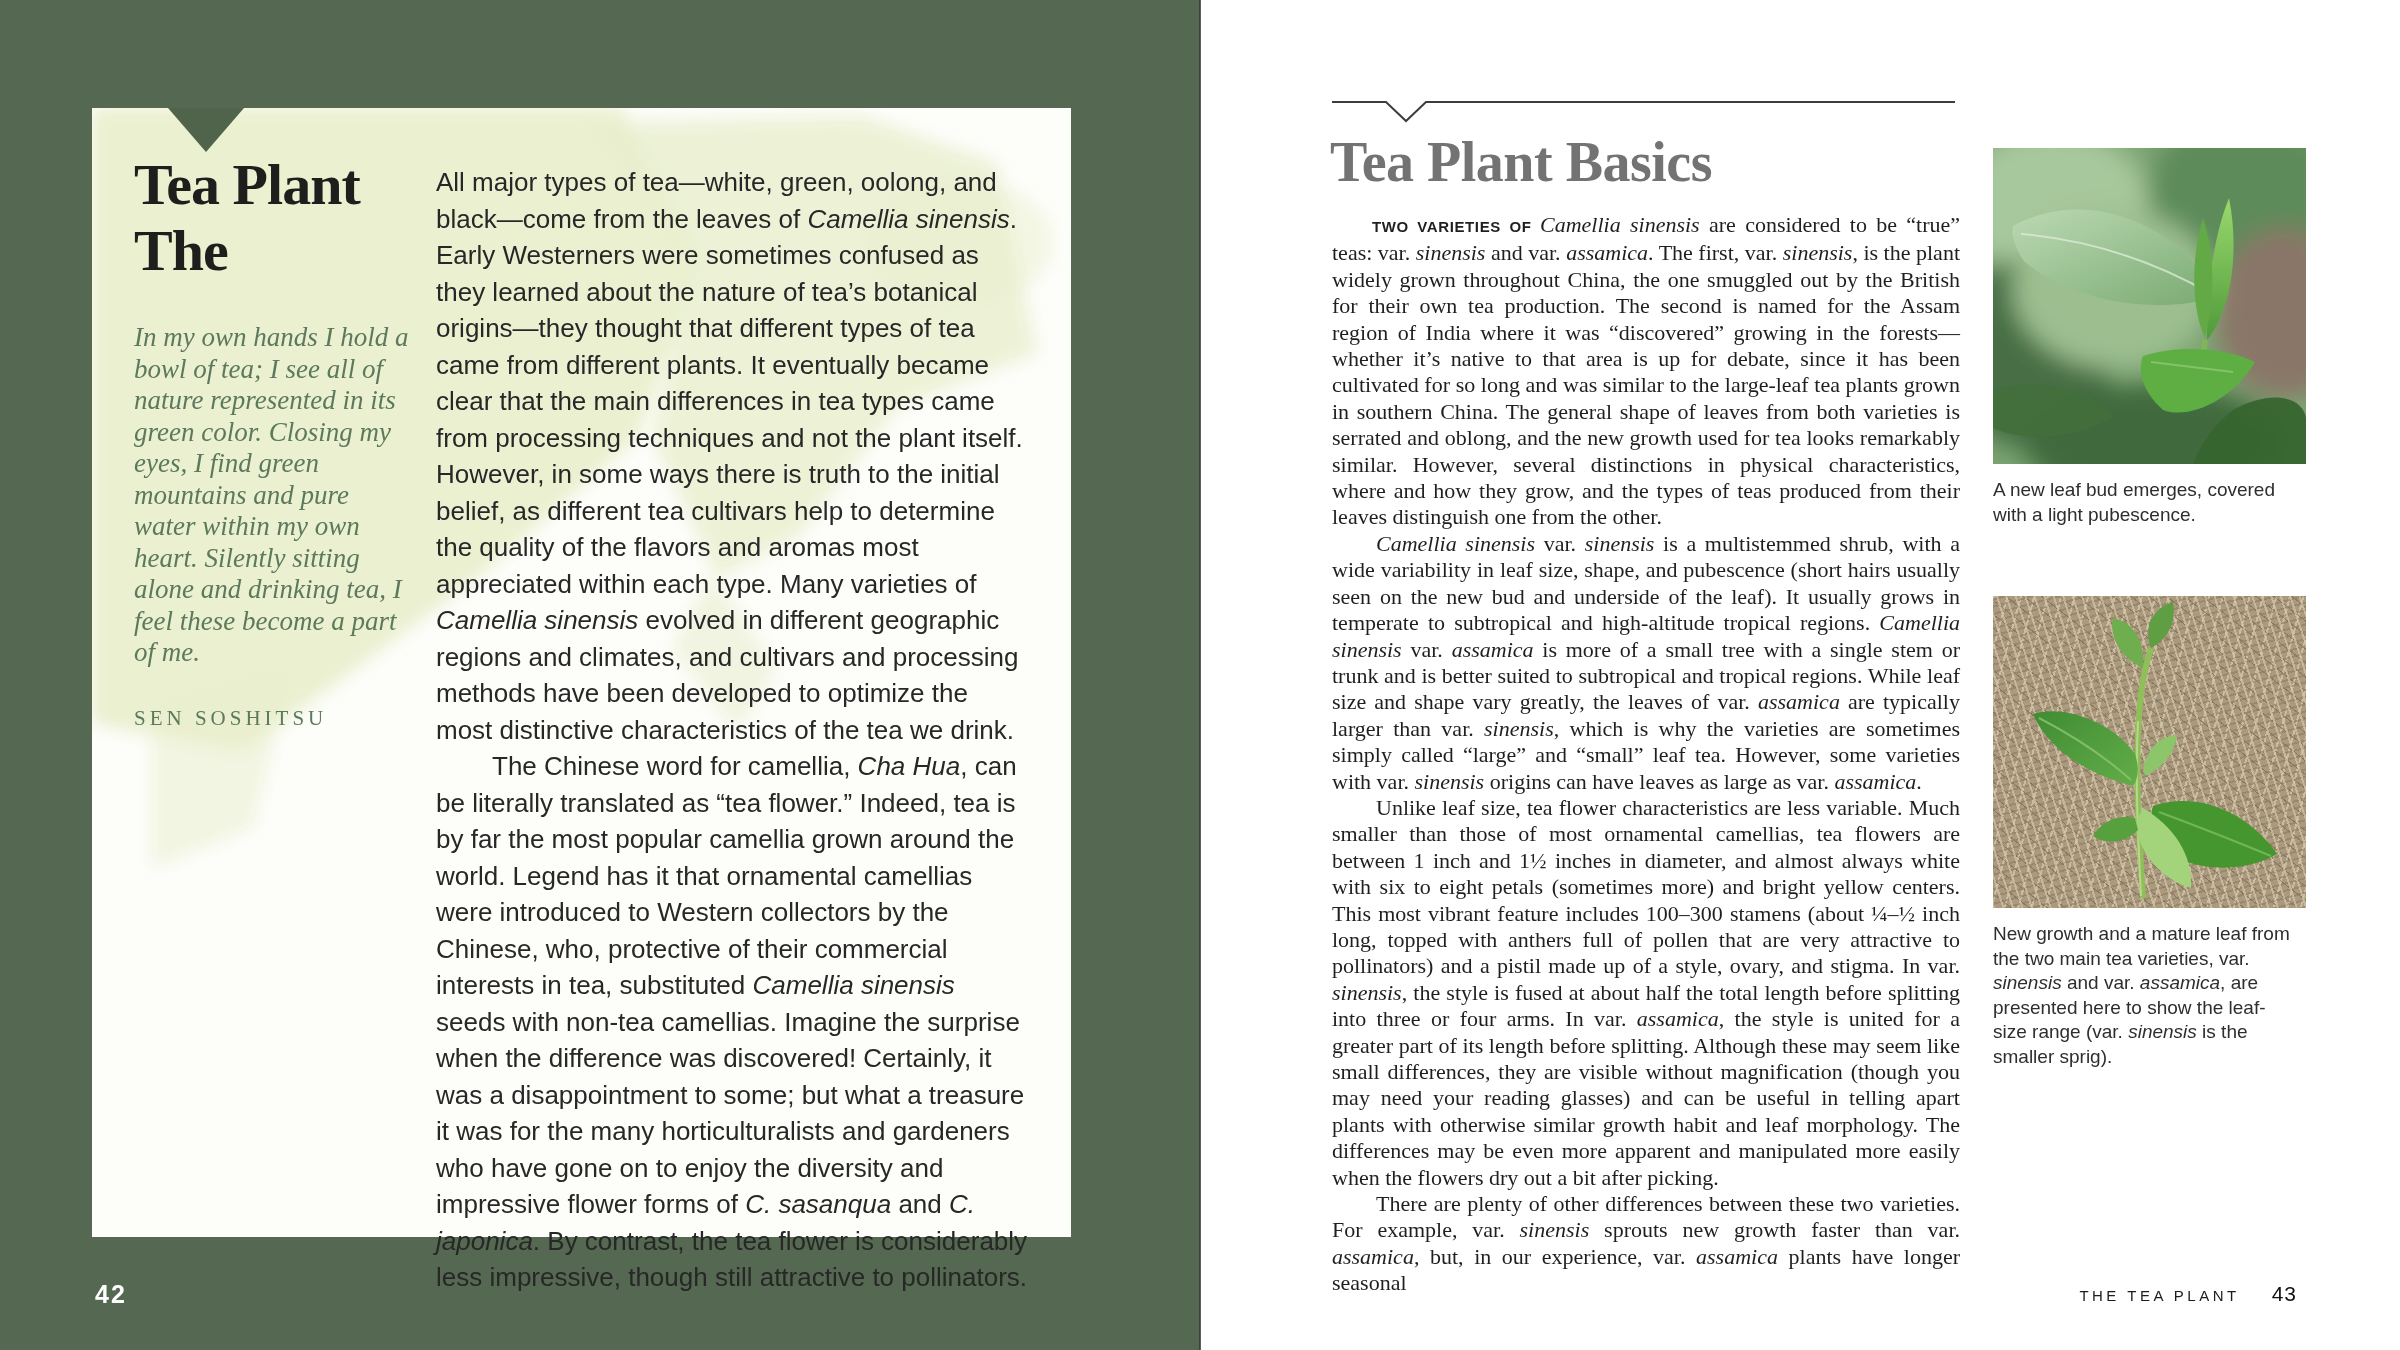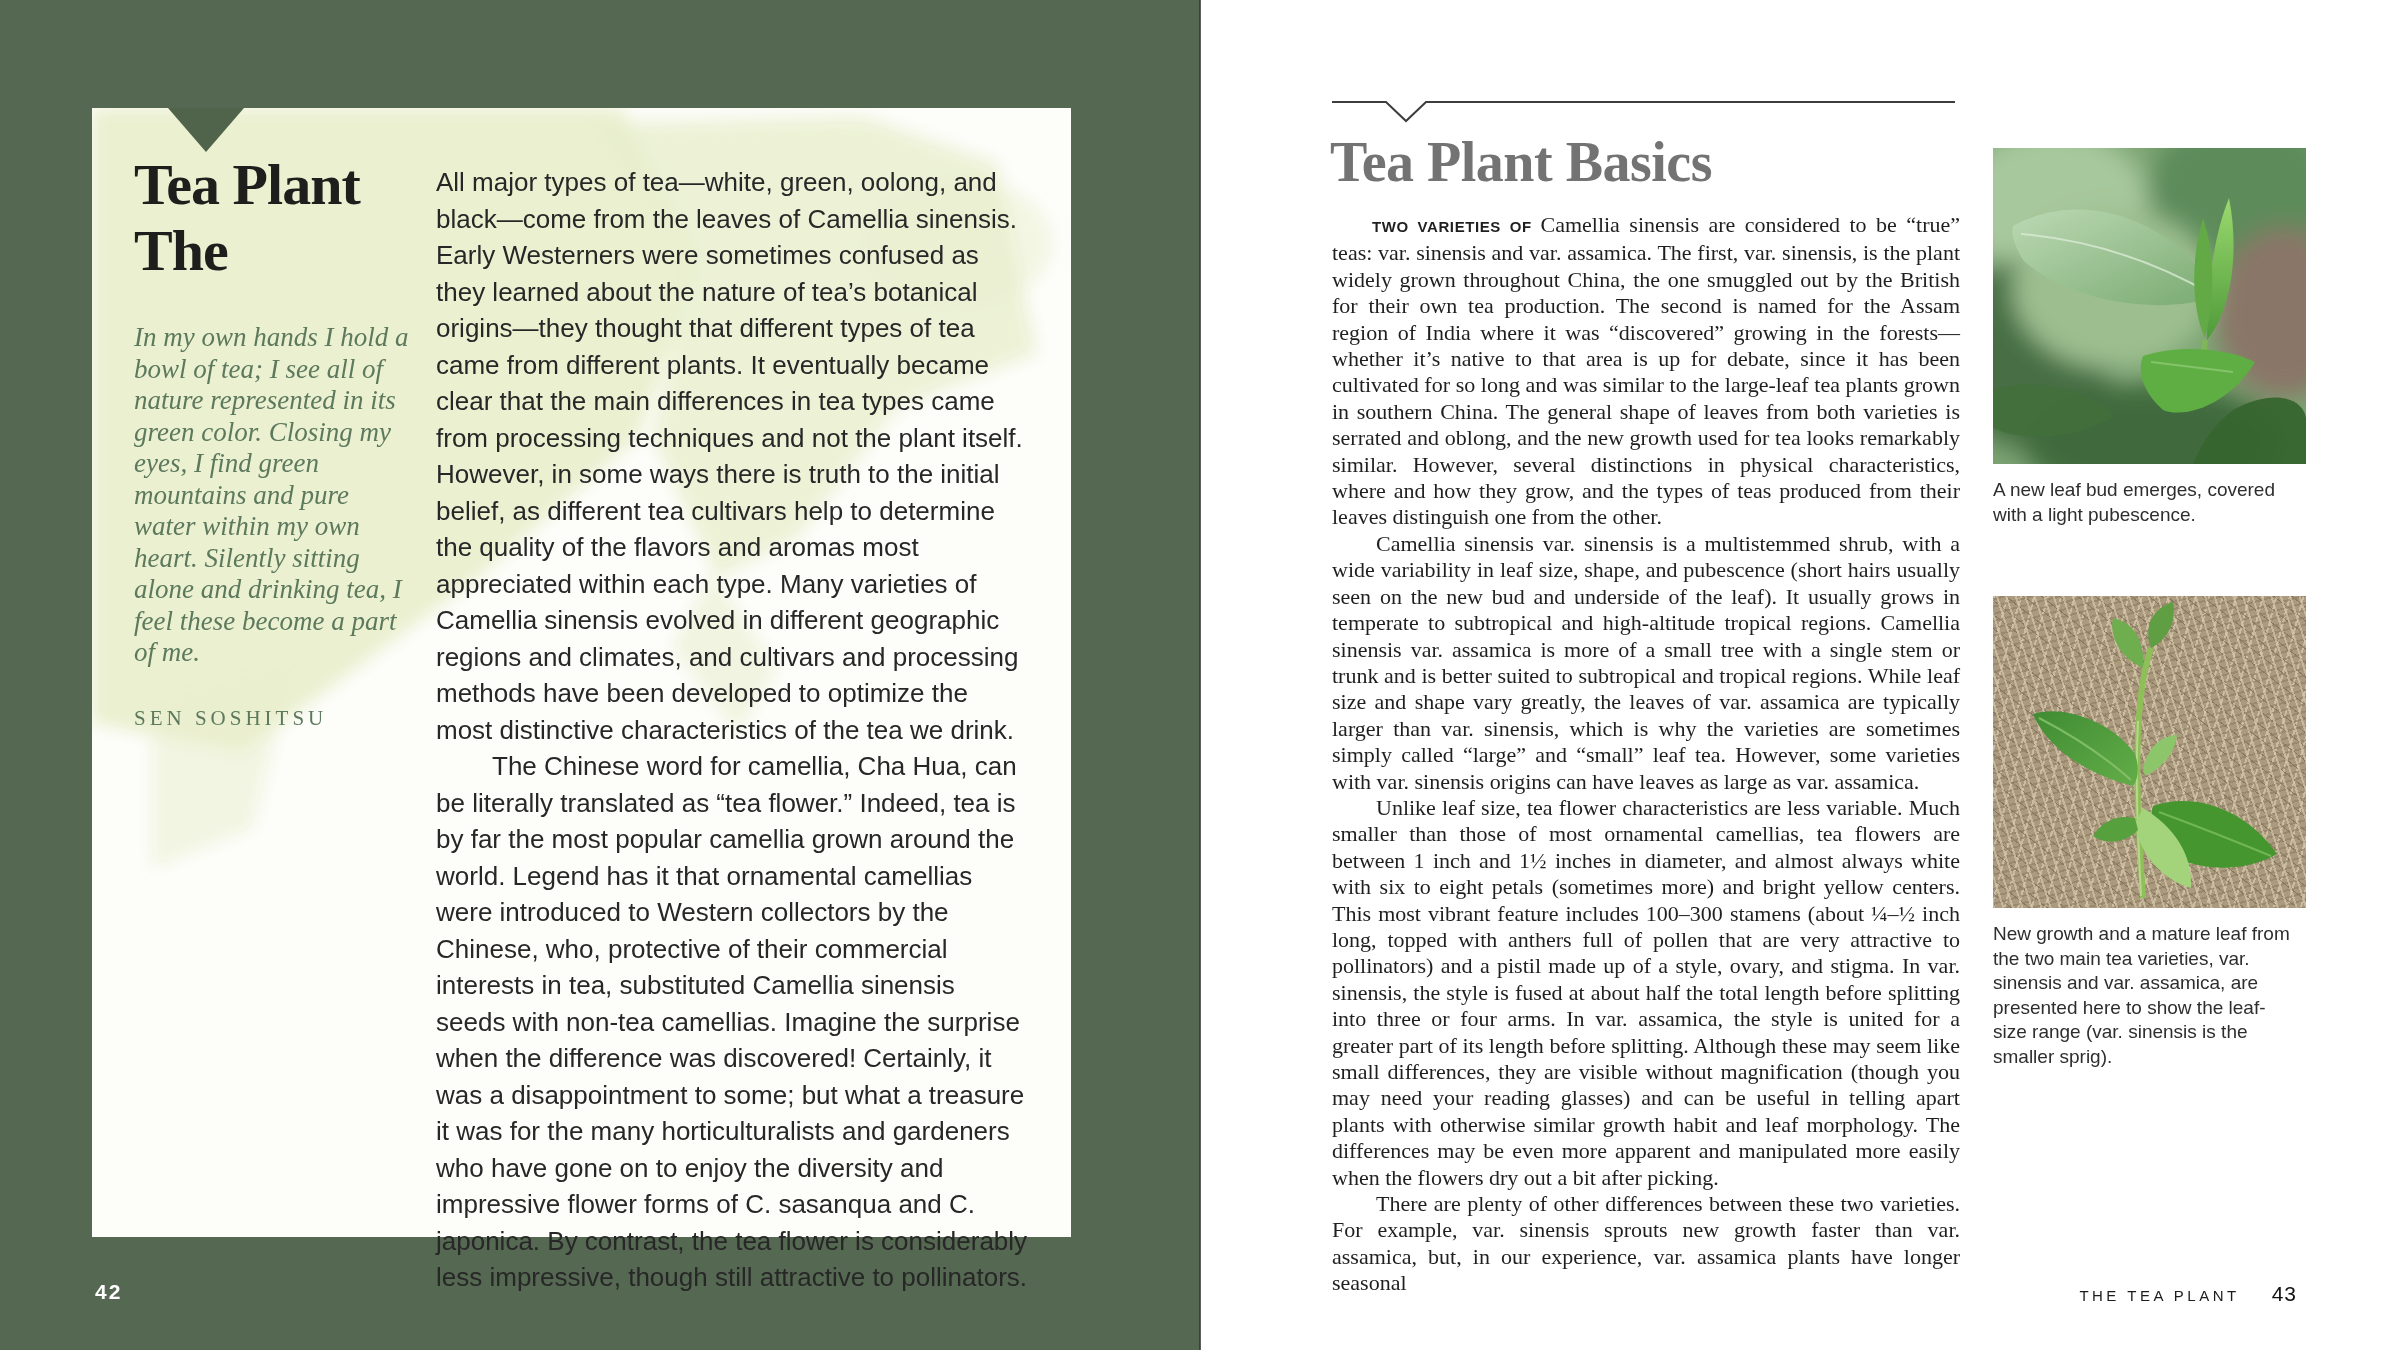--- a/index.html
+++ b/index.html
@@ -16,33 +16,33 @@
   .pull-quote{position:absolute;left:42px;top:214px;width:278px;
       font-family:"Liberation Serif",serif;font-style:italic;color:#5d795d;
       font-size:27px;line-height:31.5px;}
   .quote-attribution{position:absolute;left:42px;top:598px;
       font-family:"Liberation Serif",serif;color:#5d795d;font-size:21px;letter-spacing:4px;}
   .left-body{position:absolute;left:344px;top:56px;width:594px;color:#272727;
       font-family:"Liberation Sans",sans-serif;font-size:26px;line-height:36.5px;}
   .left-body p{margin:0;}
   .left-body p + p{text-indent:56px;}
   .folio-left{position:absolute;left:95px;top:1280px;color:#ffffff;
-      font-size:21px;font-weight:700;letter-spacing:2px;}
+      font-size:25px;font-weight:700;letter-spacing:2px;}
   
   .right-page{position:absolute;left:1200px;top:0;width:1200px;height:1350px;background:#ffffff;}
   .gutter-line{position:absolute;left:1199px;top:0;width:2px;height:1350px;background:rgba(55,55,55,.8);}
   .notch-rule{position:absolute;left:131px;top:100px;}
   .section-heading{position:absolute;left:130px;top:130px;width:700px;
       font-family:"Liberation Serif",serif;font-weight:700;color:#737373;
       font-size:56px;letter-spacing:-0.5px;}
   .article-column{position:absolute;left:132px;top:212px;width:628px;color:#1f1f1f;
       font-family:"Liberation Serif",serif;font-size:22px;line-height:26.4px;text-align:justify;}
   .article-column p{margin:0;}
   .article-column p + p{text-indent:44px;}
-  .seg-i{}
+  .seg-i{font-style:italic;}
   .seg-lead{font-family:"Liberation Sans",sans-serif;font-weight:700;font-size:15px;letter-spacing:0.6px;margin-left:40px;}
   .figure{position:absolute;overflow:hidden;}
   .fig1{left:793px;top:148px;width:313px;height:316px;}
   .fig2{left:793px;top:596px;width:313px;height:312px;
       background:
         repeating-linear-gradient(72deg, rgba(216,201,171,.65) 0 2px, transparent 2px 9px),
         repeating-linear-gradient(-15deg, rgba(140,124,98,.6) 0 2px, transparent 2px 7px),
         repeating-linear-gradient(38deg, rgba(92,78,60,.45) 0 1px, transparent 1px 11px),
         repeating-linear-gradient(105deg, rgba(228,216,188,.55) 0 2px, transparent 2px 13px),
         #ab9a7e;}

